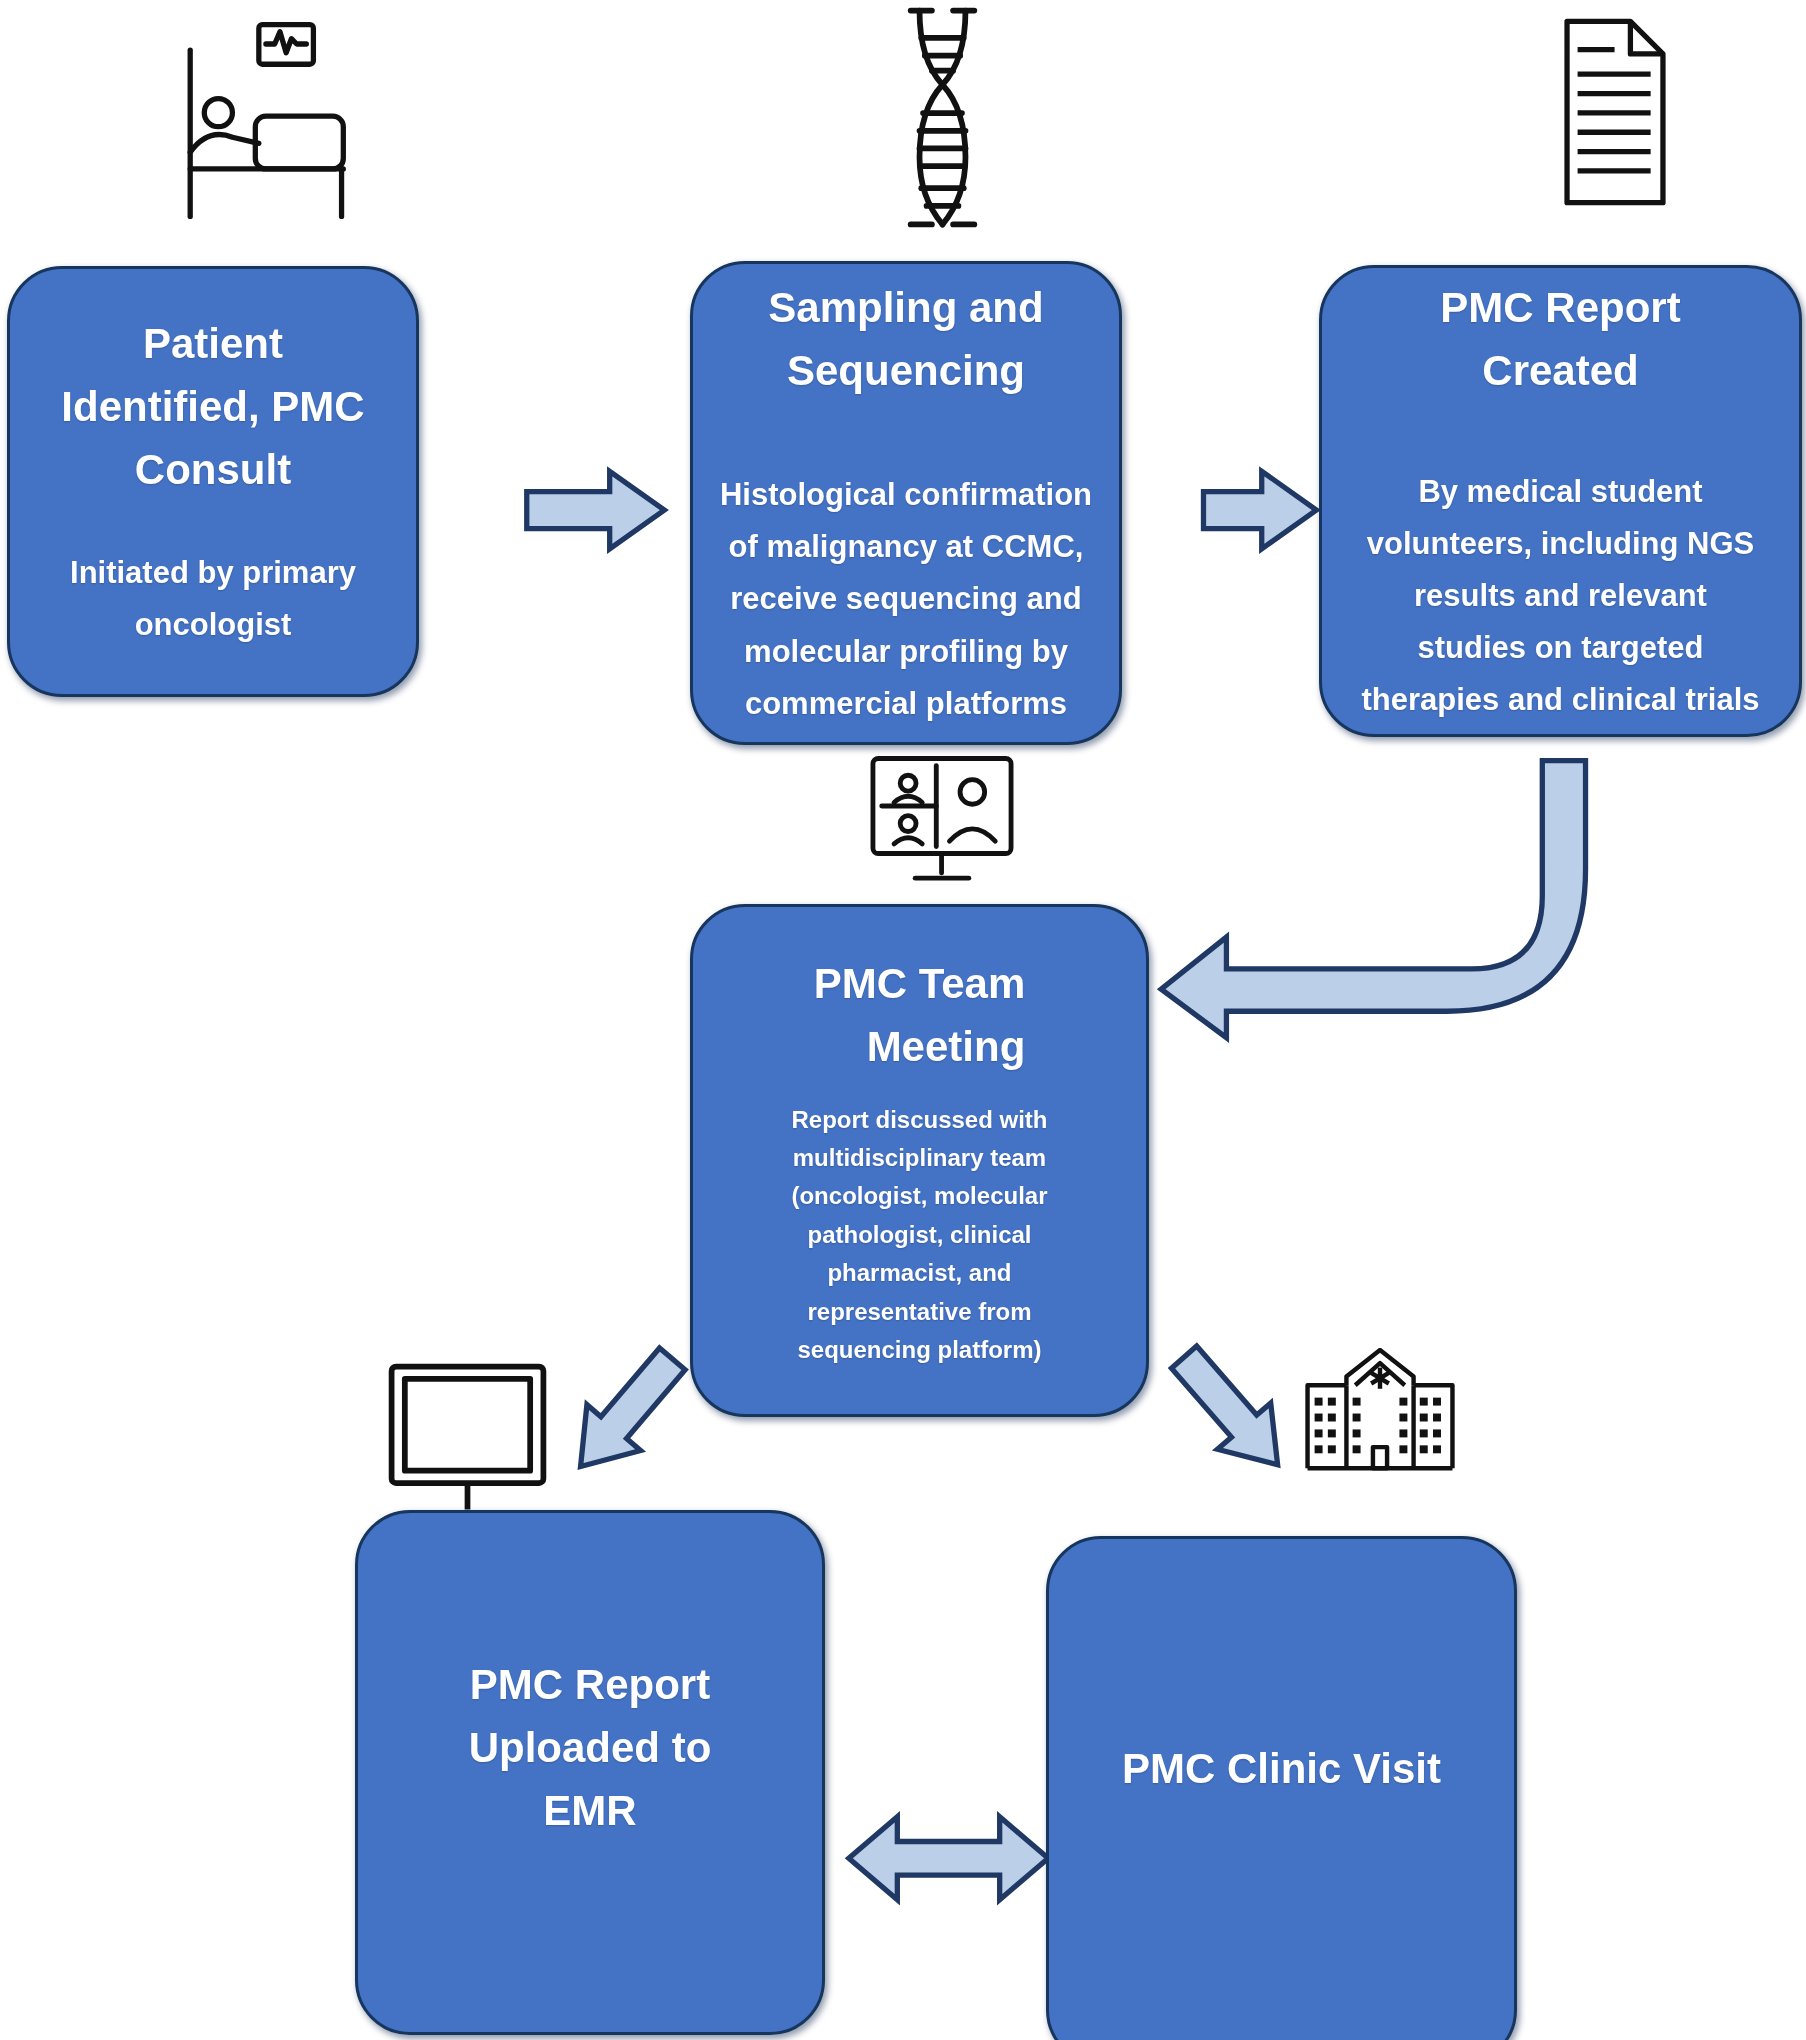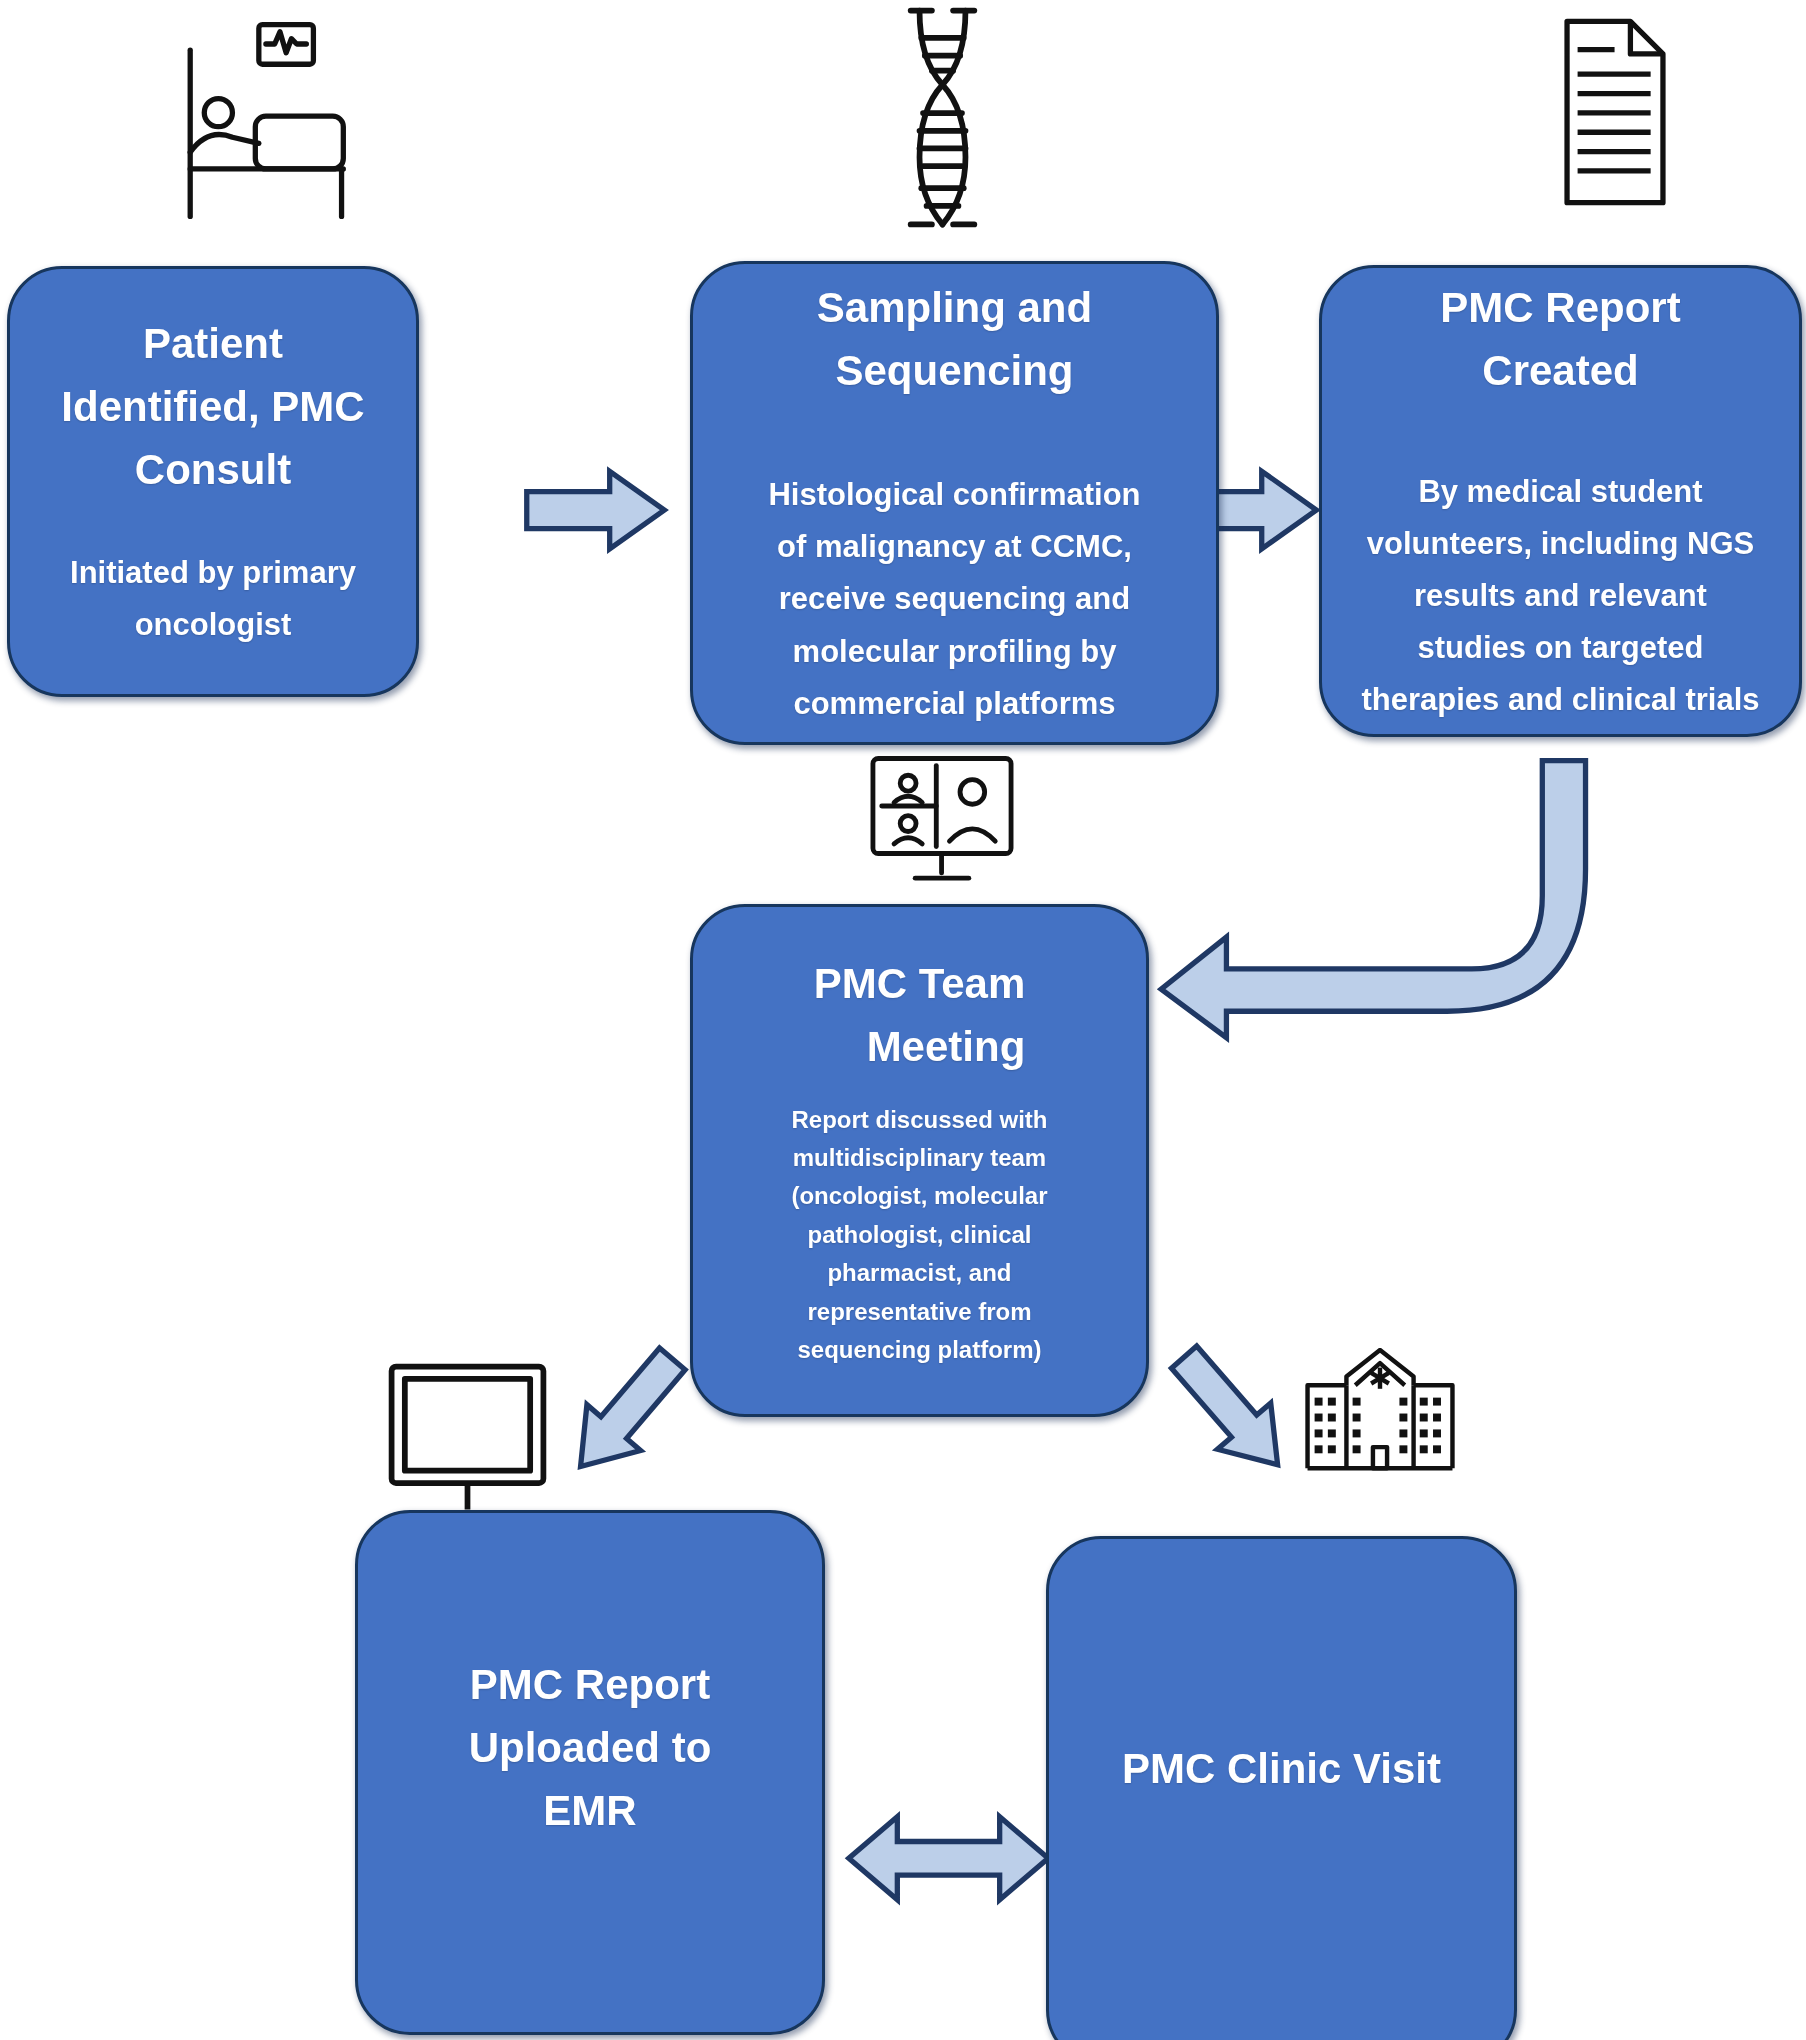--- a/index.html
+++ b/index.html
@@ -27,21 +27,21 @@
     text-shadow:0 0.9px 1.8px rgba(0,0,0,0.18);
   }
   .node-body{
     font-size:31px;font-weight:600;line-height:1.68;
     white-space:pre-line;
     text-shadow:0 0.9px 1.8px rgba(0,0,0,0.18);
   }
   
   #node-consult {left:7px;   top:266px;  width:412px; height:431px;}
   #node-consult .node-gap{height:46px;}
-  #node-sampling{left:690px; top:261px;  width:529px; height:484px;}
+  #node-sampling{left:690px; top:261px;  width:432px; height:484px;}
   #node-sampling .node-gap{height:67px;}
   #node-report  {left:1319px;top:265px;  width:483px; height:472px;}
   #node-report  .node-gap{height:64px;}
   #node-meeting {left:690px; top:904px; width:459px; height:513px;}
   #node-meeting .node-gap{height:23px;}
   #node-meeting .node-body{font-size:24px;line-height:1.6;}
   #node-emr     {left:355px; top:1510px; width:470px; height:525px;}
   #node-emr .node-gap{height:51px;}
   #node-clinic  {left:1046px;top:1536px; width:471px; height:529px;}
   #node-clinic .node-gap{height:65px;}

